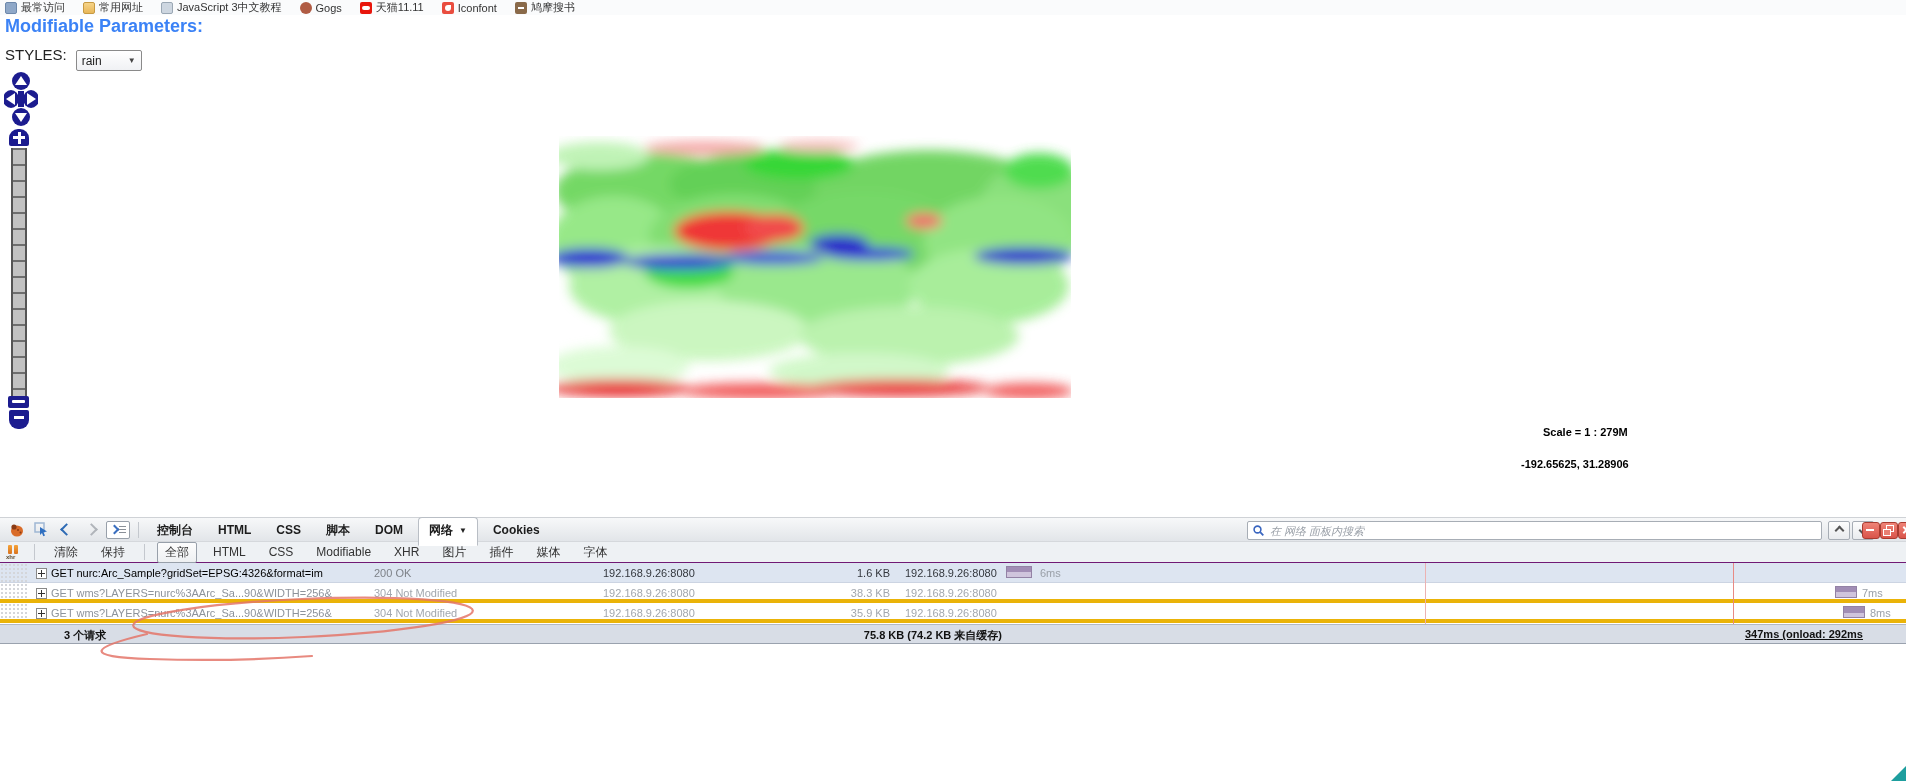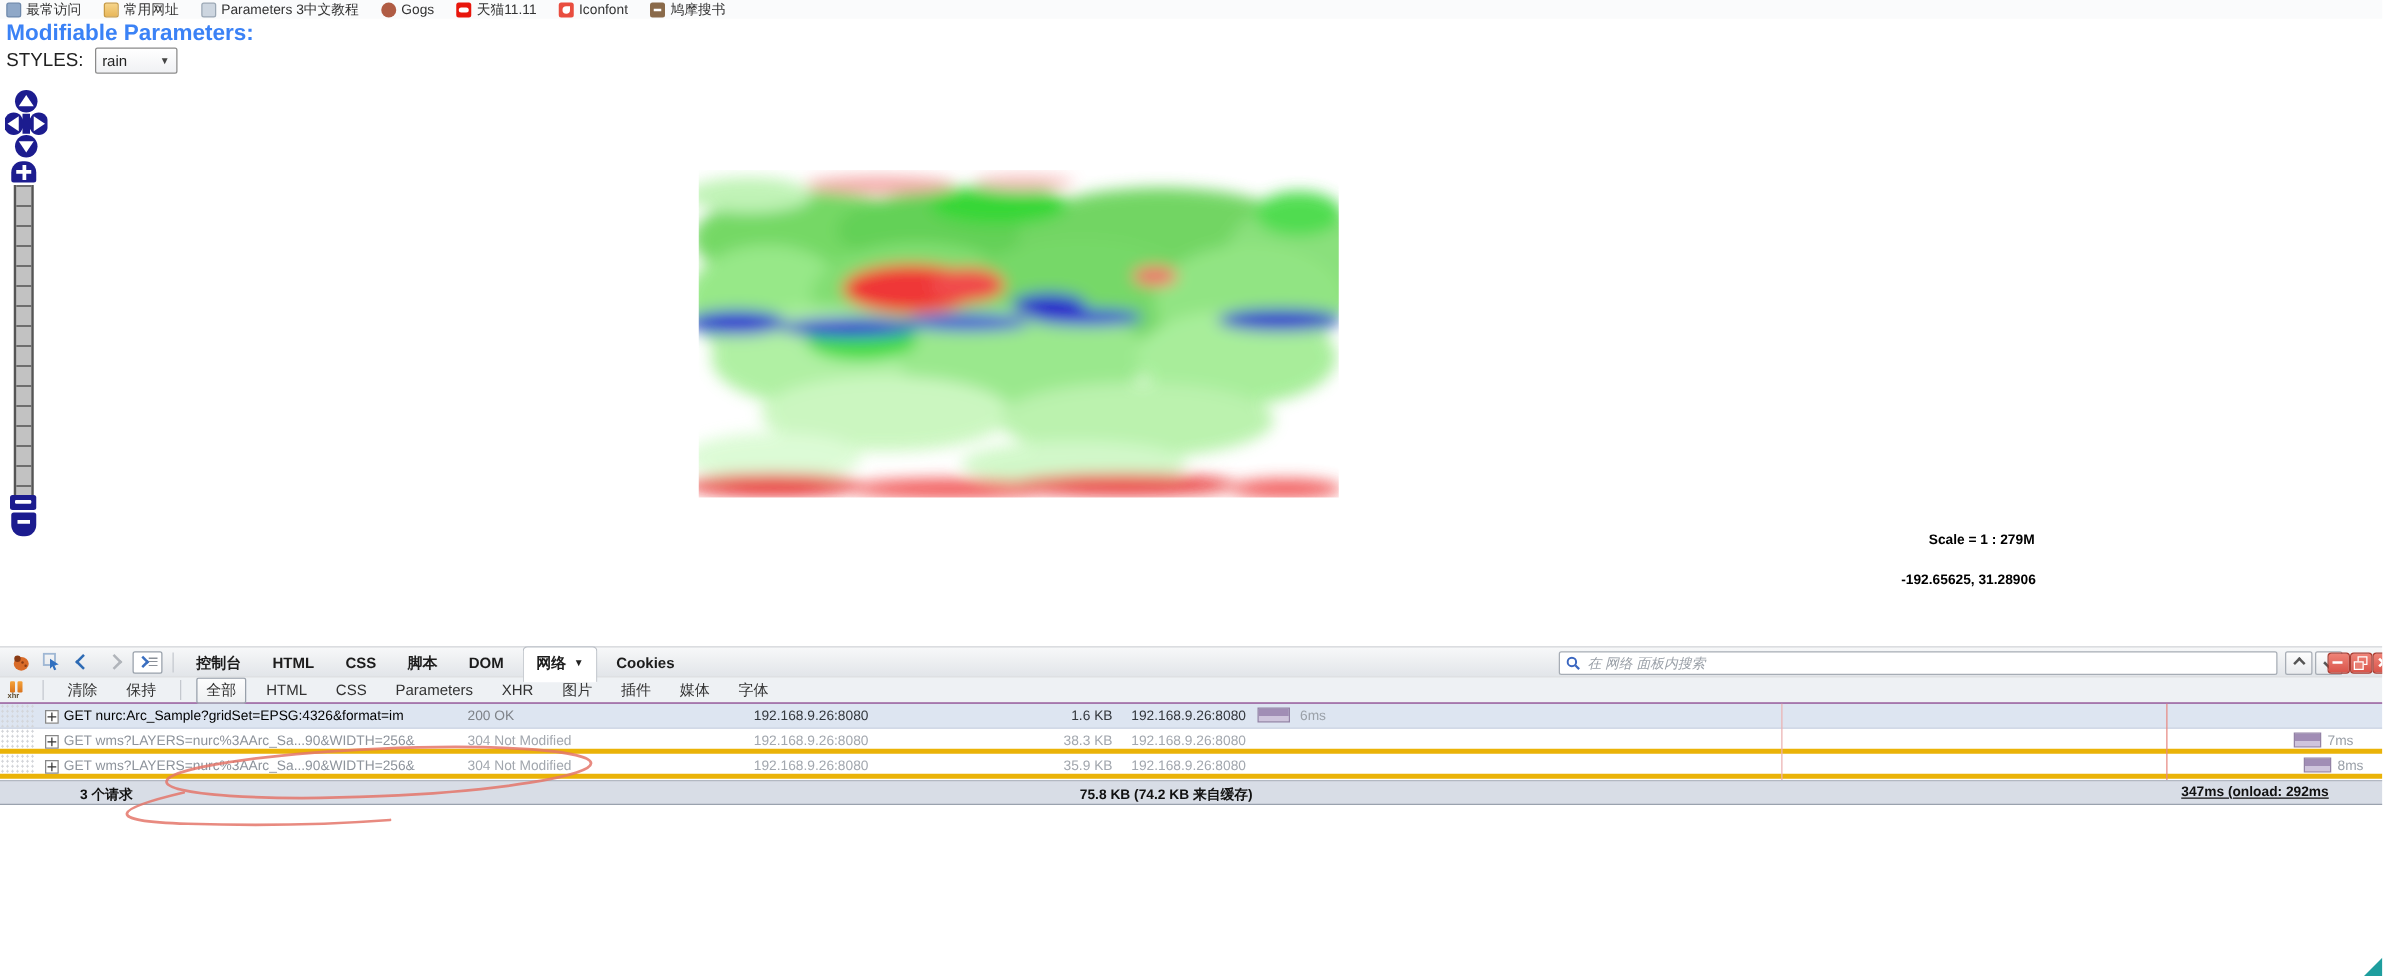--- a/index.html
+++ b/index.html
@@ -20,21 +20,21 @@
   .ico-iconfont{background:#e94d3f;}
   .ico-iconfont::after{content:"";position:absolute;left:3px;top:3px;width:6px;height:6px;background:#fff;border-radius:50% 0 50% 50%;}
   .ico-jiumo{background:#8a6a4a;}
   .ico-jiumo::after{content:"";position:absolute;left:3px;top:5px;width:6px;height:2px;background:#fff;}
 
   
   .params-title{position:absolute;top:16px;left:5px;font-size:18px;font-weight:bold;color:#3b82f6;}
   .styles-row{position:absolute;top:38px;left:5px;display:flex;align-items:center;gap:9px;font-size:15px;color:#222;}
   .styles-select{width:66px;height:21px;border:1px solid #8a8a8a;border-radius:2px;
                  background:linear-gradient(#fff,#f0f1f4);display:flex;align-items:center;
-                 justify-content:space-between;padding:0 5px;font-size:12px;box-sizing:border-box;cursor:default;}
+                 justify-content:space-between;padding:0 5px;font-size:12px;box-sizing:border-box;cursor:default;margin-top:12px;}
   .styles-select .caret{font-size:8px;color:#444;}
 
   
   .panzoom{position:absolute;left:4px;top:72px;width:40px;height:360px;}
   .pz-plus,.pz-minus{position:absolute;left:5px;width:20px;background:#1c1c8f;}
   .pz-plus{top:57px;height:17px;border-radius:9px 9px 2px 2px;}
   .pz-minus{top:338px;height:19px;border-radius:2px 2px 9px 9px;}
   .pz-plus::before{content:"";position:absolute;left:4px;top:7px;width:12px;height:3px;background:#fff;}
   .pz-plus::after{content:"";position:absolute;left:8.5px;top:2.5px;width:3px;height:12px;background:#fff;}
   .pz-minus::before{content:"";position:absolute;left:5px;top:6px;width:10px;height:3px;background:#fff;}
@@ -139,21 +139,21 @@
     <div class="bm">
       <span class="bm-ico ico-mostvisited"></span>
       <span>最常访问</span>
     </div>
     <div class="bm">
       <span class="bm-ico ico-folder"></span>
       <span>常用网址</span>
     </div>
     <div class="bm">
       <span class="bm-ico ico-openlayers"></span>
-      <span>Parameters 3中文教程</span>
+      <span>JavaScript 3中文教程</span>
     </div>
     <div class="bm">
       <span class="bm-ico ico-gogs"></span>
       <span>Gogs</span>
     </div>
     <div class="bm">
       <span class="bm-ico ico-tmall"></span>
       <span>天猫11.11</span>
     </div>
     <div class="bm">
@@ -311,21 +311,21 @@
           <span class="b2"></span>
         <span class="xl">xhr</span>
       </div>
       <div class="fb-sep"></div>
       <div class="filt"><span>清除</span></div>
       <div class="filt"><span>保持</span></div>
       <div class="fb-sep"></div>
       <div class="filt active"><span>全部</span></div>
       <div class="filt"><span>HTML</span></div>
       <div class="filt"><span>CSS</span></div>
-      <div class="filt"><span>Parameters</span></div>
+      <div class="filt"><span>Modifiable</span></div>
       <div class="filt"><span>XHR</span></div>
       <div class="filt"><span>图片</span></div>
       <div class="filt"><span>插件</span></div>
       <div class="filt"><span>媒体</span></div>
       <div class="filt"><span>字体</span></div>
     </div>
 
 
     <div class="fb-rows">
       <div class="fb-row r0">

